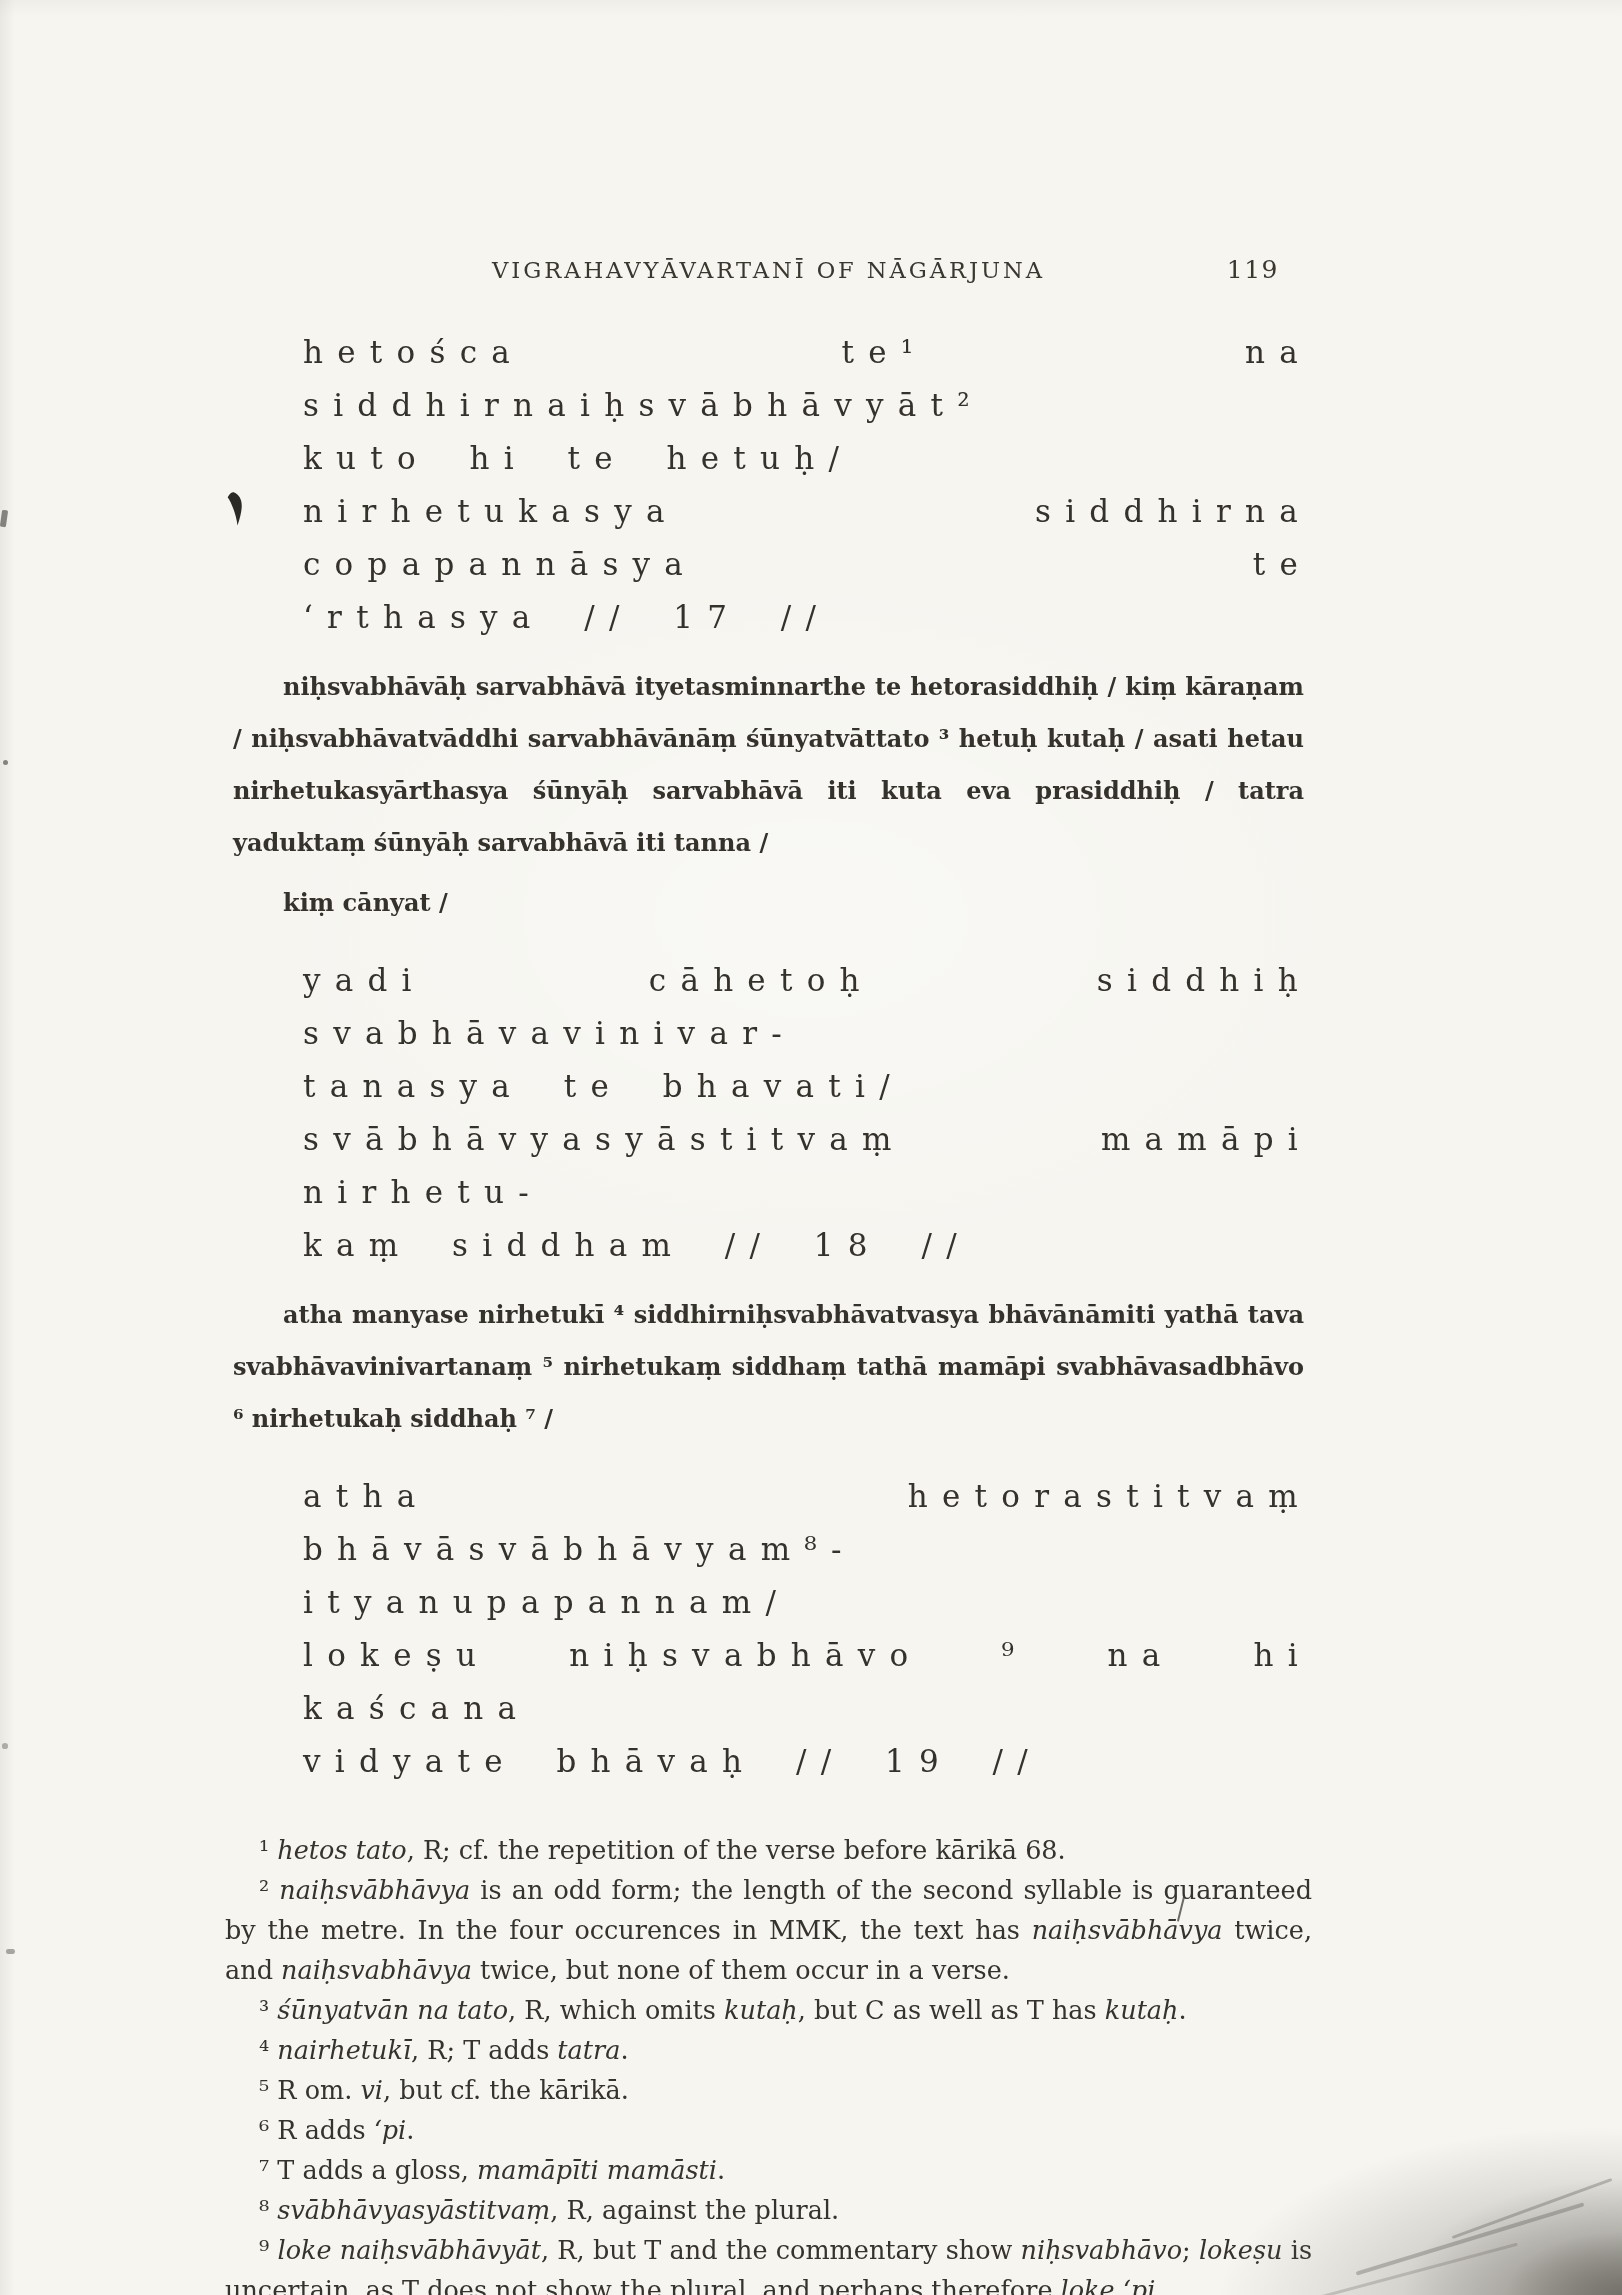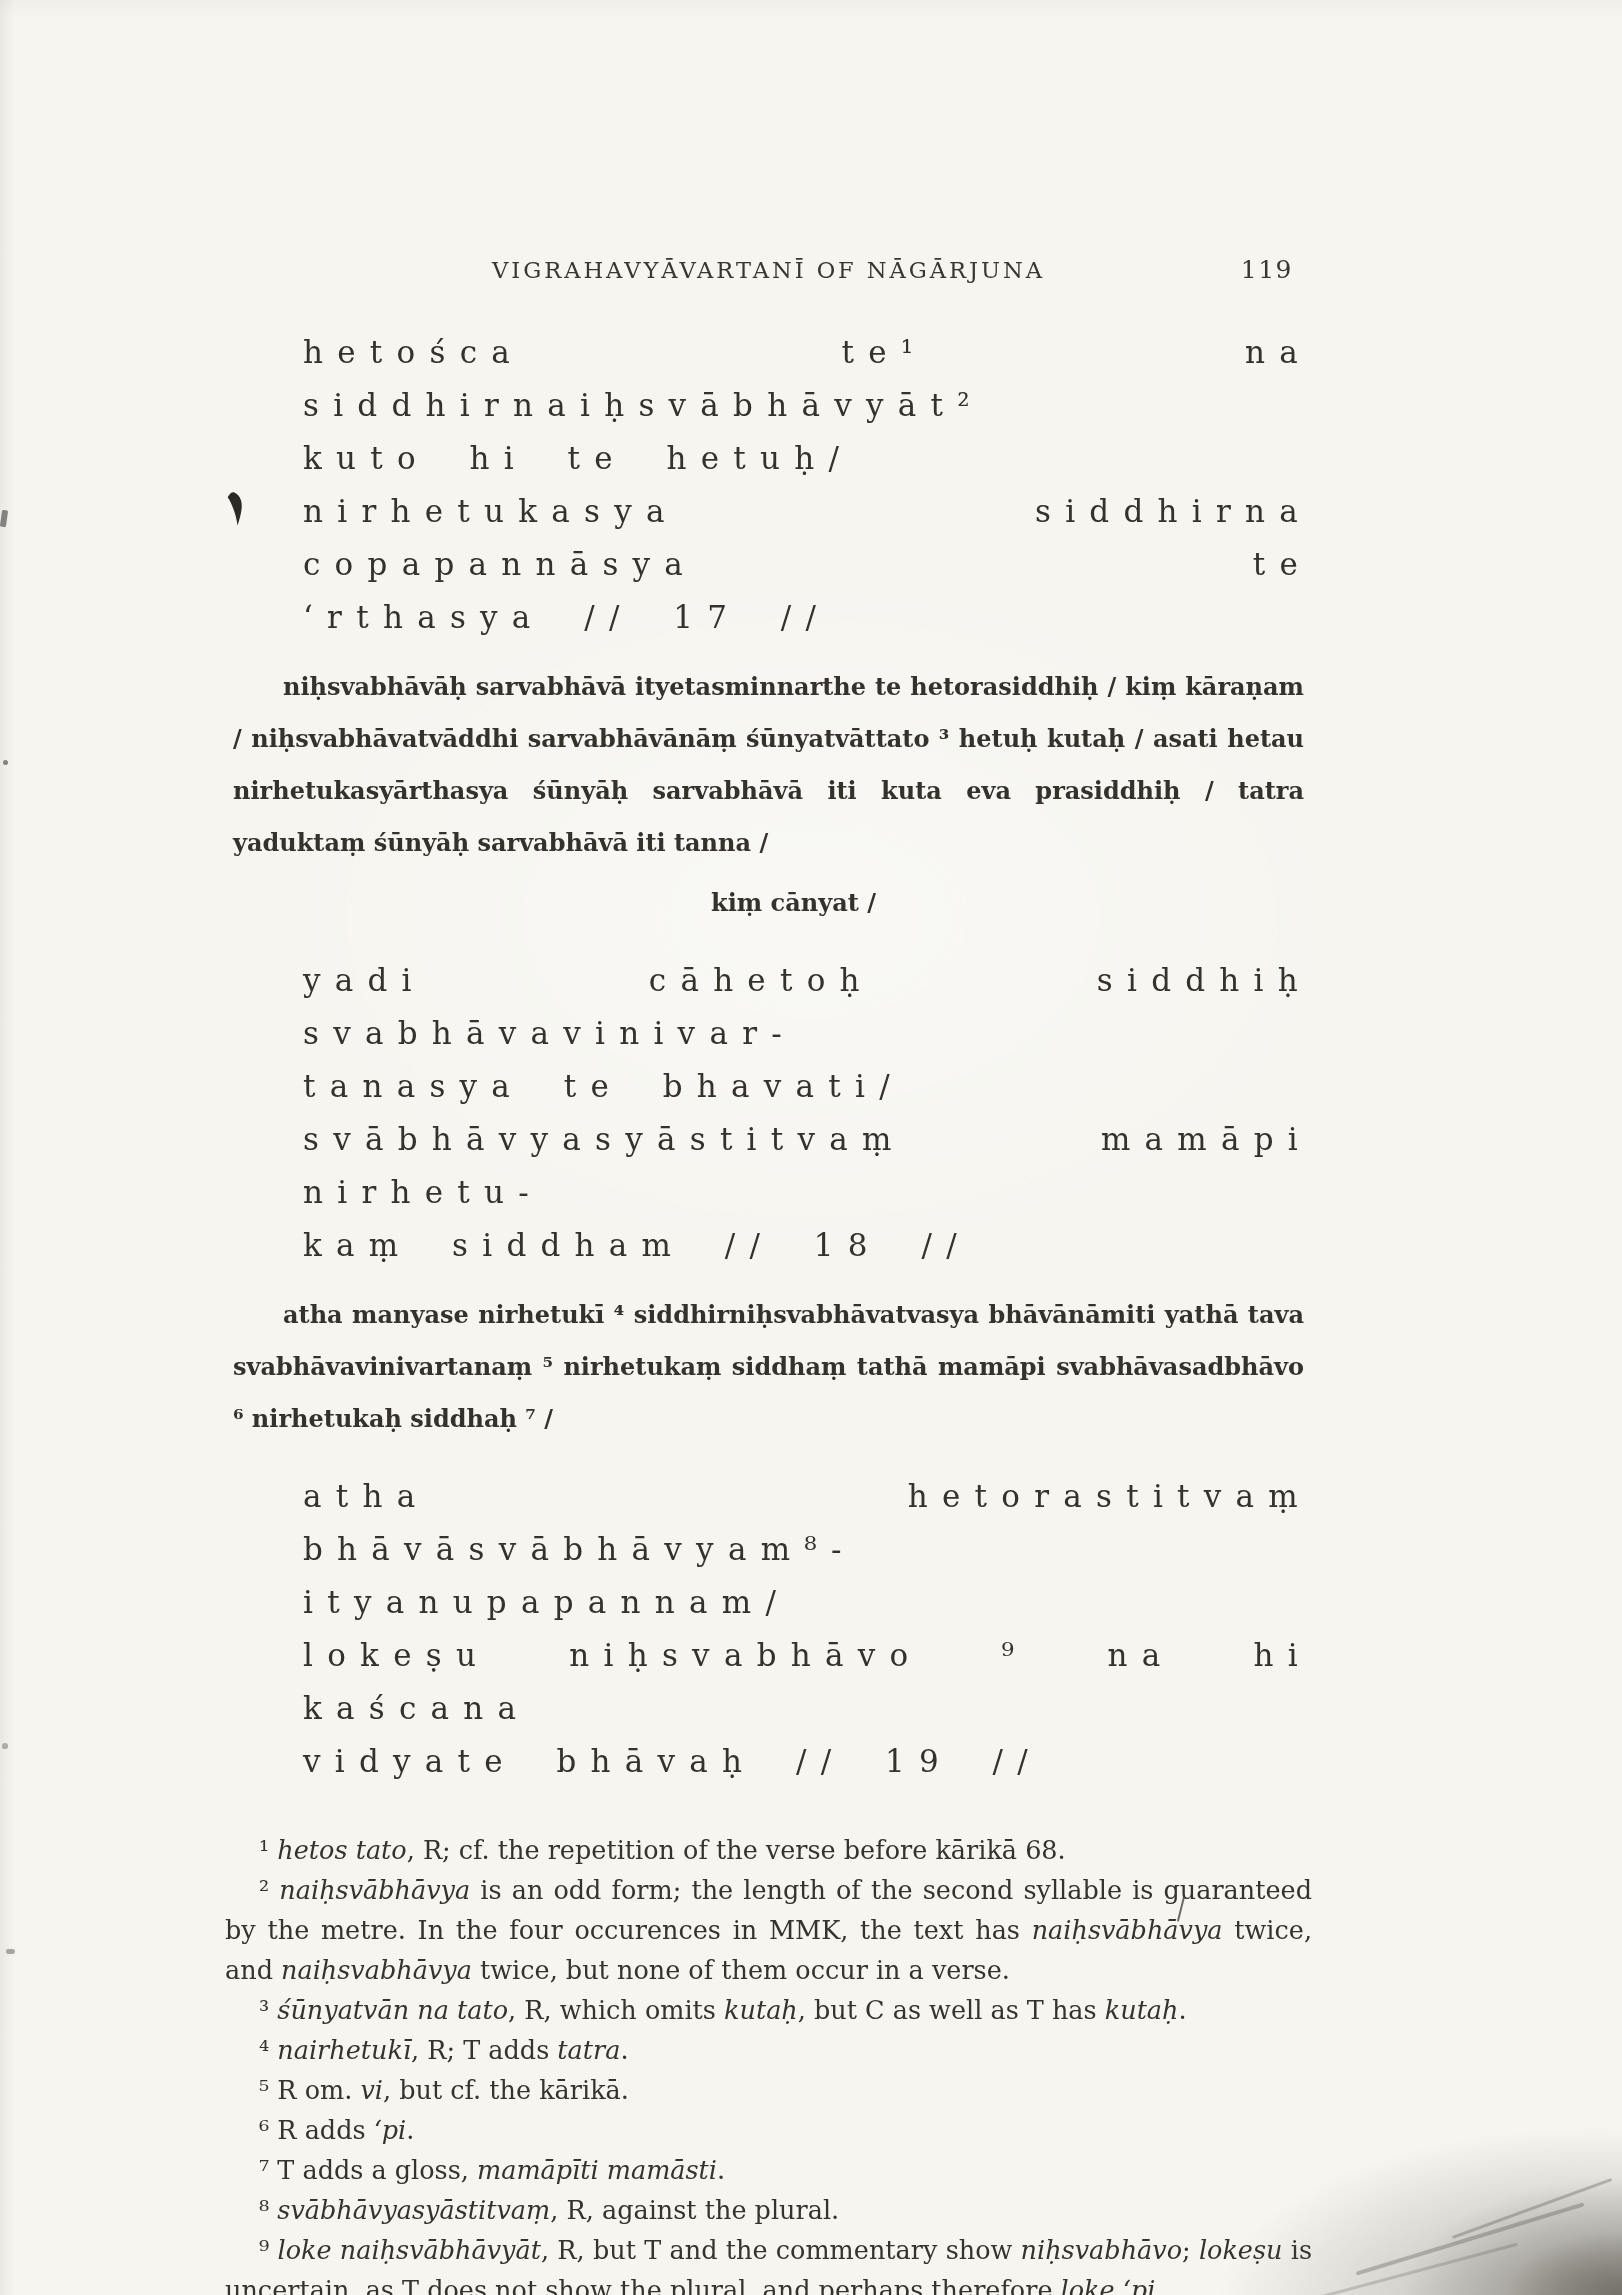--- a/index.html
+++ b/index.html
@@ -34,21 +34,21 @@
     height: 29.4px;
     font-size: 22.6px;
     line-height: 29.4px;
     letter-spacing: 0.13em;
     margin-bottom: 41px;
     color: #3a372f;
   }
   .header-title { text-align: center; }
   .page-number {
     position: absolute;
-    right: 19px;
+    right: 33px;
     top: -1.1px;
     font-size: 25px;
     letter-spacing: 0.06em;
   }
   
   .verse {
     position: relative;
     margin: 25px 0 17px 78px;
   }
   .vline {
@@ -64,21 +64,21 @@
   }
   
   .body-para {
     margin: 8px;
     font-size: 24px;
     line-height: 52px;
     text-align: justify;
     text-indent: 50px;
     font-weight: bold;
   }
-  .body-para.short { text-align: center; }
+  .body-para.short { text-align: left; }
   
   .footnotes { margin-top: 42px; }
   .fn {
     margin: 0;
     font-size: 25.5px;
     line-height: 40px;
     text-align: justify;
     text-indent: 34px;
     color: #36332d;
   }

